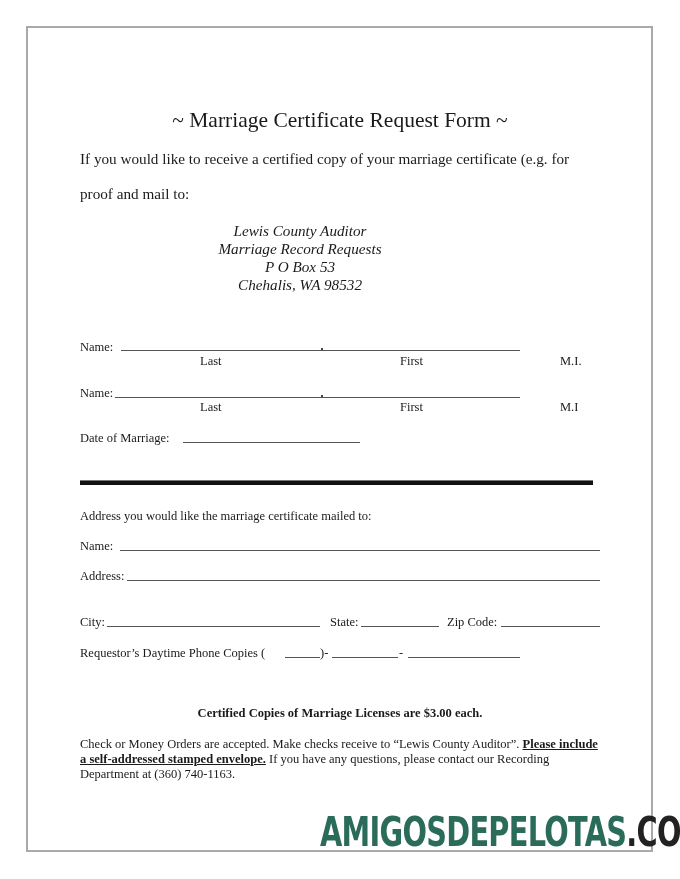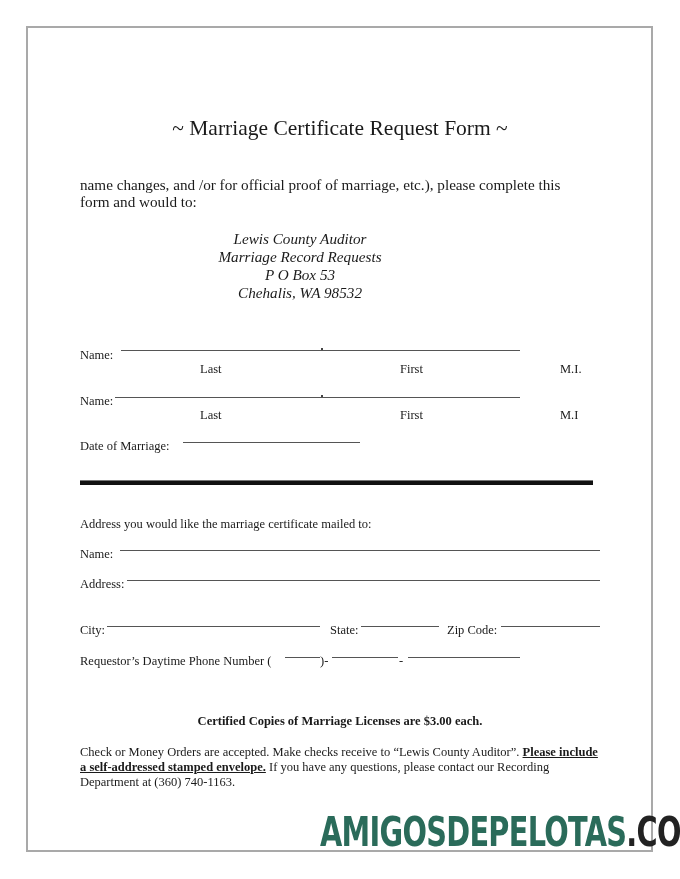--- a/index.html
+++ b/index.html
@@ -18,21 +18,21 @@
     .page {
       position: absolute;
       left: 26px;
       top: 26px;
       width: 627px;
       height: 826px;
       border: 2px solid #a9a9a9;
       box-sizing: border-box;
       background: #fff;
     }
-    .abs { position: absolute; white-space: nowrap; margin-top: 8px; }
+    .abs { position: absolute; white-space: nowrap; }
     .title {
       left: 0; width: 680px; top: 108px;
       text-align: center;
       font-size: 21.5px;
       color: #1a1a1a;
     }
     .intro {
       left: 80px; top: 150px; width: 520px;
       font-size: 15.2px;
       line-height: 17.5px;
@@ -92,23 +92,23 @@
     .watermark .tld { color: #222; }
   </style>
 </head>
 <body>
 
 <div class="page"></div>
 
 <div class="abs title">~ Marriage Certificate Request Form ~</div>
 
 <div class="abs intro">
+  <span>If you would like to receive a certified copy of your marriage certificate (e.g. for</span><br>
   <br>
-  <span>name changes, and /or for official proof of marriage, etc.), please complete this</span><br>
-  <span>form and would to:</span>
+  <span>proof and mail to:</span>
 </div>
 
 <div class="abs addr" style="top:222px;">Lewis County Auditor</div>
 <div class="abs addr" style="top:240px;">Marriage Record Requests</div>
 <div class="abs addr" style="top:258px;">P O Box 53</div>
 <div class="abs addr" style="top:276px;">Chehalis, WA  98532</div>
 
 <div class="abs lbl" style="left:80px; top:340px;">Name:</div>
 <div class="line" style="left:121px; top:350px; width:399px;"></div>
 <div class="dot" style="left:321px; top:348px;"></div>
@@ -138,21 +138,21 @@
 
 <div class="abs lbl" style="left:80px; top:615px;">City:</div>
 <div class="line" style="left:107px; top:626px; width:213px;"></div>
 
 <div class="abs lbl" style="left:330px; top:615px;">State:</div>
 <div class="line" style="left:361px; top:626px; width:78px;"></div>
 
 <div class="abs lbl" style="left:447px; top:615px;text-align:right;">Zip Code:</div>
 <div class="line" style="left:501px; top:626px; width:99px;"></div>
 
-<div class="abs lbl" style="left:80px; top:646px;">Requestor’s Daytime Phone Number (</div>
+<div class="abs lbl" style="left:80px; top:646px;">Requestor’s Daytime Phone Copies (</div>
 <div class="line" style="left:285px; top:657px; width:35px;"></div>
 <div class="abs lbl" style="left:320px; top:646px;">)-</div>
 <div class="line" style="left:332px; top:657px; width:66px;"></div>
 <div class="abs lbl" style="left:399px; top:646px;">-</div>
 <div class="line" style="left:408px; top:657px; width:112px;"></div>
 
 <div class="abs bold-center">Certified Copies of Marriage Licenses are $3.00 each.</div>
 
 <div class="abs footer">
   <span>Check or Money Orders are accepted.  Make checks receive to “Lewis County Auditor”. </span><span class="u">Please include a self-addressed stamped envelope.</span><span> If you have any questions, please contact our Recording Department at (360) 740-1163.</span>

